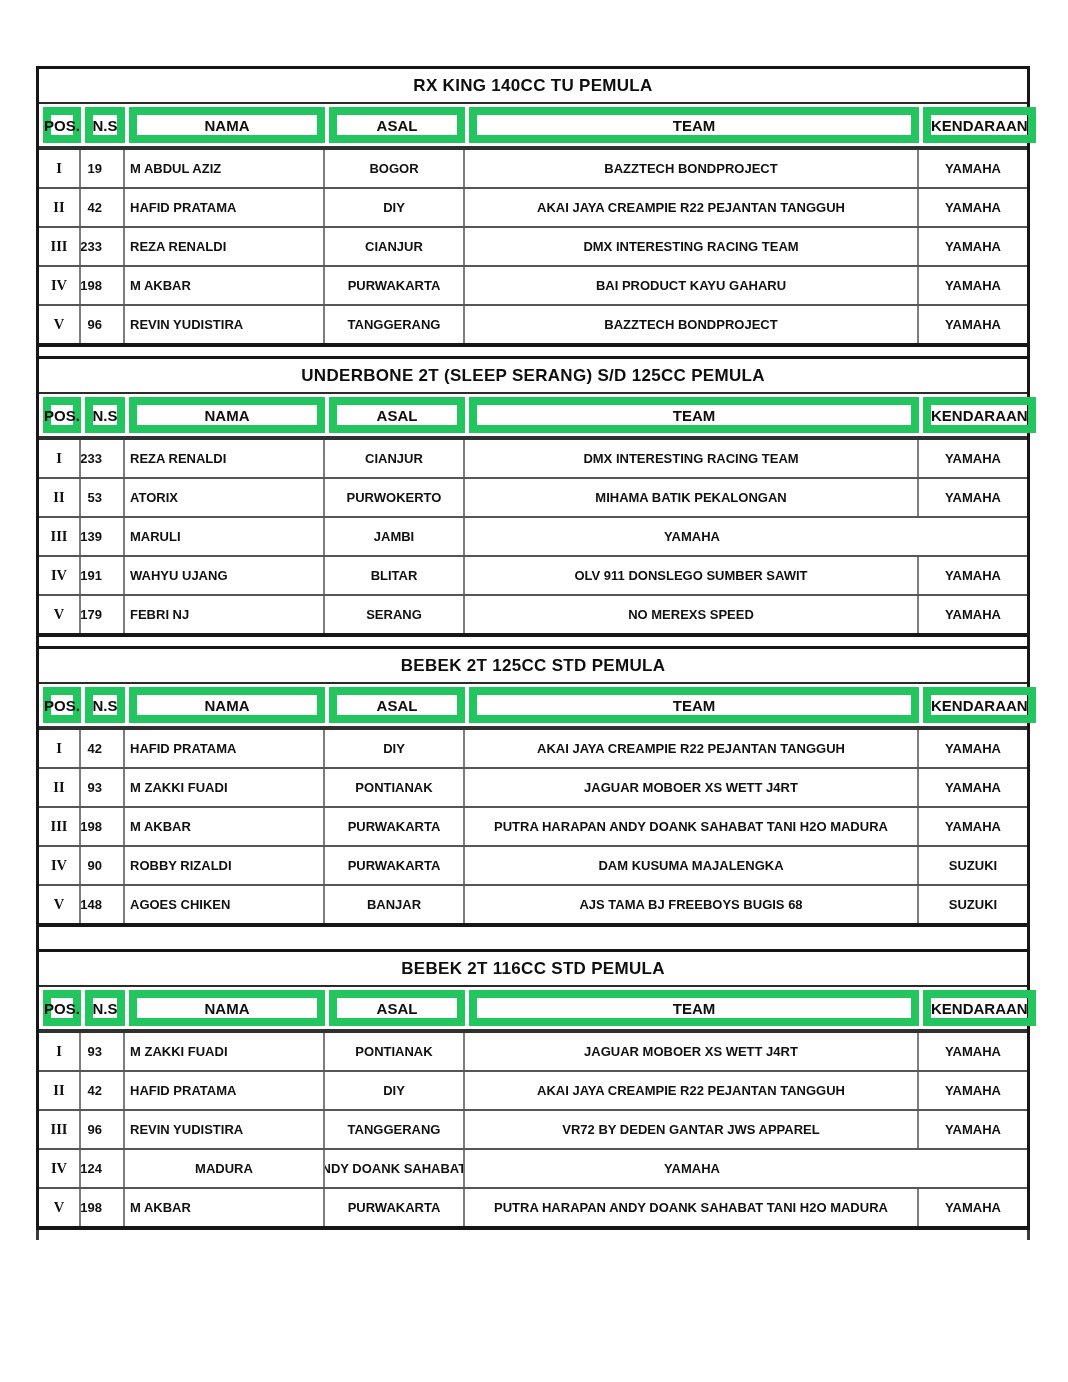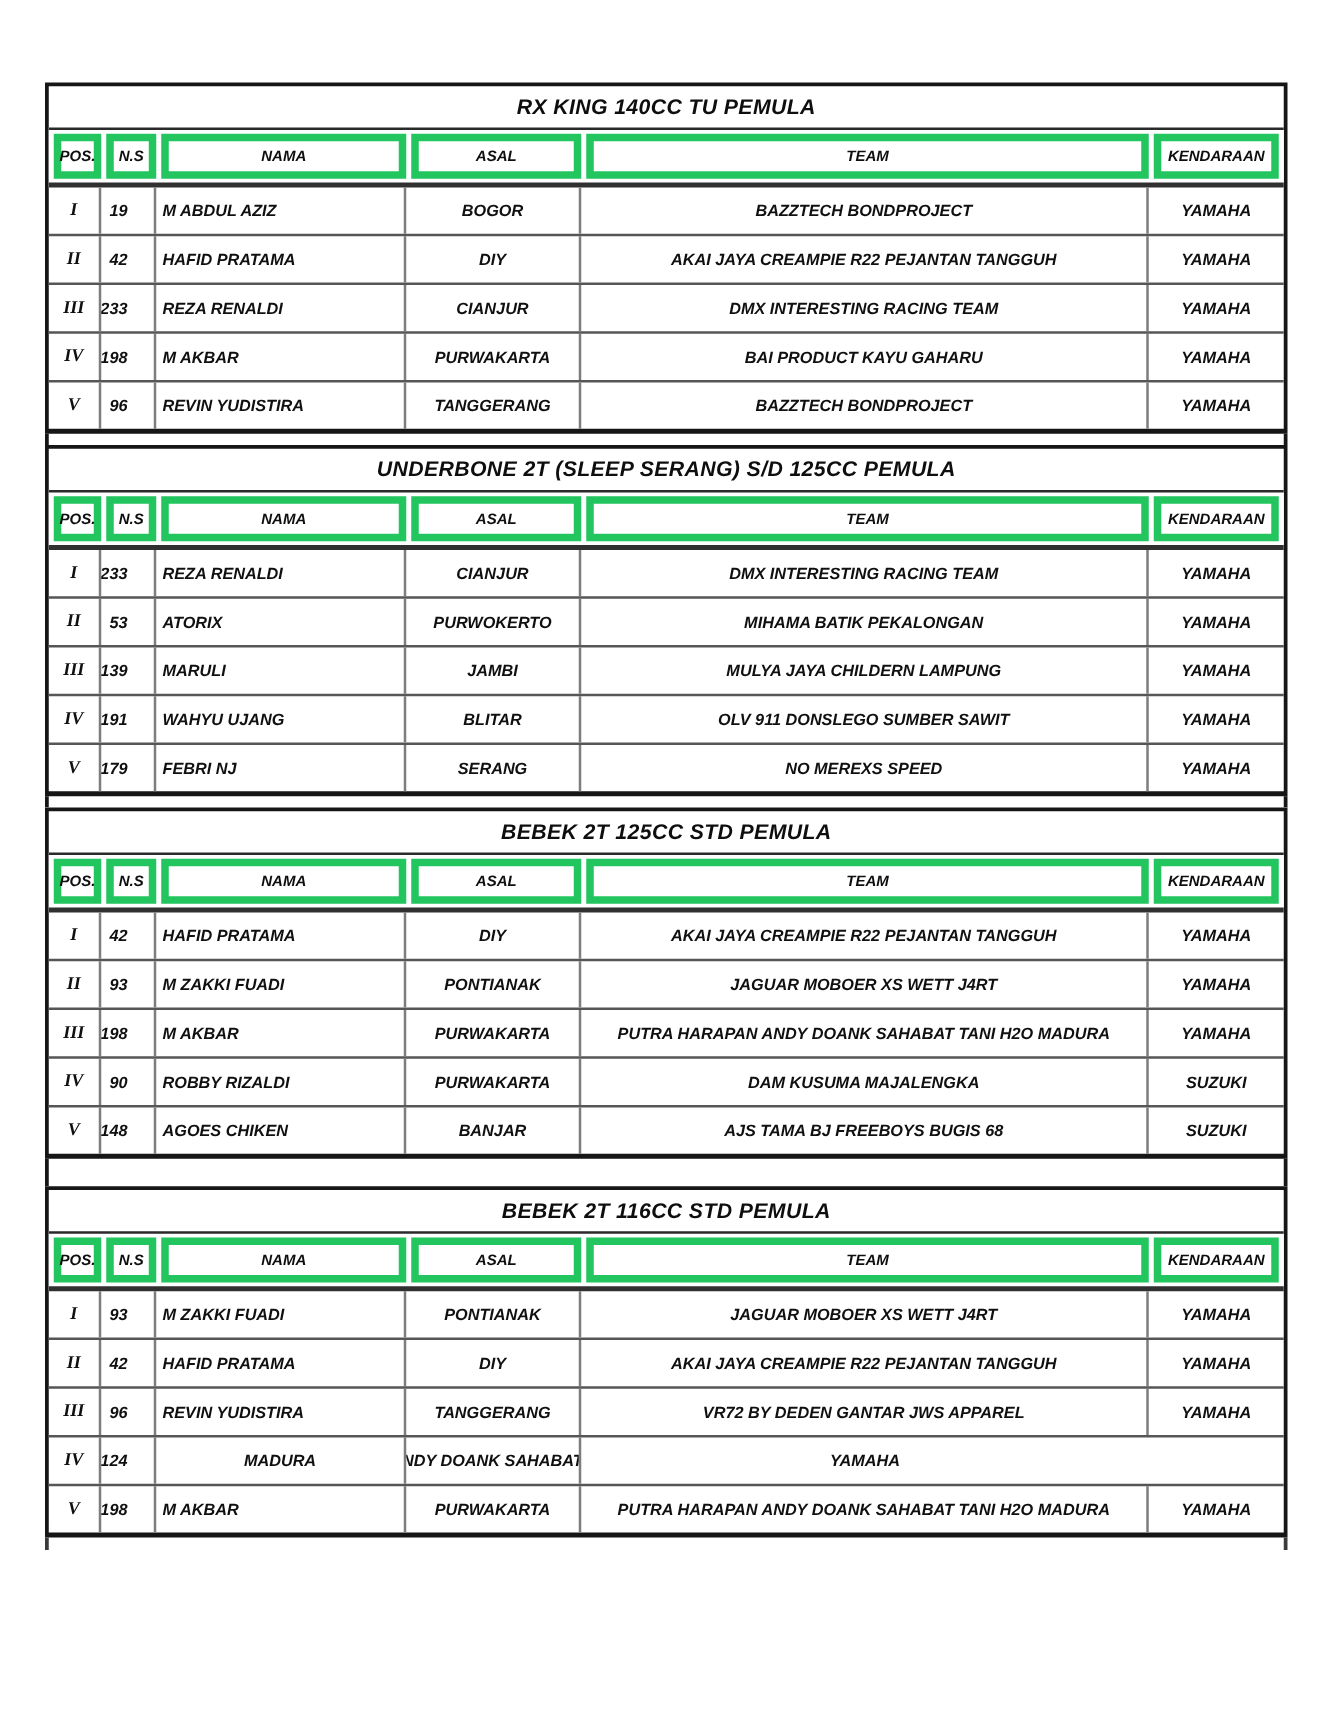--- a/index.html
+++ b/index.html
@@ -1,40 +1,40 @@
 <!DOCTYPE html>
 <html><head>
 <meta charset="utf-8">
 <style>
   html, body { margin:0; padding:0; background:#ffffff; }
   body {
     width:1068px; height:1382px; position:relative;
     font-family:"Liberation Sans", sans-serif;
     color:#121212;
   }
-  .sheet { position:absolute; left:36px; top:66px; width:898px;font-style:italic; }
+  .sheet { position:absolute; left:36px; top:66px; width:898px; }
 
   .rtable {
     box-sizing:border-box; width:994px; background:#fff;
     border:3px solid #161616; border-bottom-width:4px;
   }
   .title-row {
     height:33px; display:flex; align-items:center; justify-content:center;
     font-size:17px; font-weight:bold; letter-spacing:0.3px; color:#0e0e0e;
   }
   .header-row {
     display:grid; grid-template-columns:42px 44px 200px 140px 454px 1fr;
     border-top:2px solid #2a2a2a; border-bottom:4px solid #303030;
     padding:2px 2px; background:#fff;
   }
   .header-cell {
     box-sizing:border-box; min-height:36px; margin:1px 2px;
-    border:6px solid #22c55e;
+    border:8px solid #22c55e;
     display:flex; align-items:center; justify-content:center;
-    font-size:12px; font-weight:bold; color:#0e0e0e; white-space:nowrap;
+    font-size:15px; font-weight:bold; color:#0e0e0e; white-space:nowrap;
   }
   .row {
     display:grid; grid-template-columns:42px 44px 200px 140px 454px 1fr;
     height:37px; border-bottom:2px solid #565656;
   }
   .row:last-child { border-bottom:none; }
   .cell {
     box-sizing:border-box;
     display:flex; align-items:center; justify-content:center;
     font-size:13px; font-weight:bold; color:#101010;
@@ -137,21 +137,20 @@
       <div class="cell nama">ATORIX</div>
       <div class="cell">PURWOKERTO</div>
       <div class="cell">MIHAMA BATIK PEKALONGAN</div>
       <div class="cell">YAMAHA</div>
     </div>
     <div class="row">
       <div class="cell pos">III</div>
       <div class="cell ns">139</div>
       <div class="cell nama">MARULI</div>
       <div class="cell">JAMBI</div>
-      <div class="cell">MULYA JAYA CHILDERN LAMPUNG</div>
       <div class="cell">YAMAHA</div>
     </div>
     <div class="row">
       <div class="cell pos">IV</div>
       <div class="cell ns">191</div>
       <div class="cell nama">WAHYU UJANG</div>
       <div class="cell">BLITAR</div>
       <div class="cell">OLV 911 DONSLEGO SUMBER SAWIT</div>
       <div class="cell">YAMAHA</div>
     </div>

